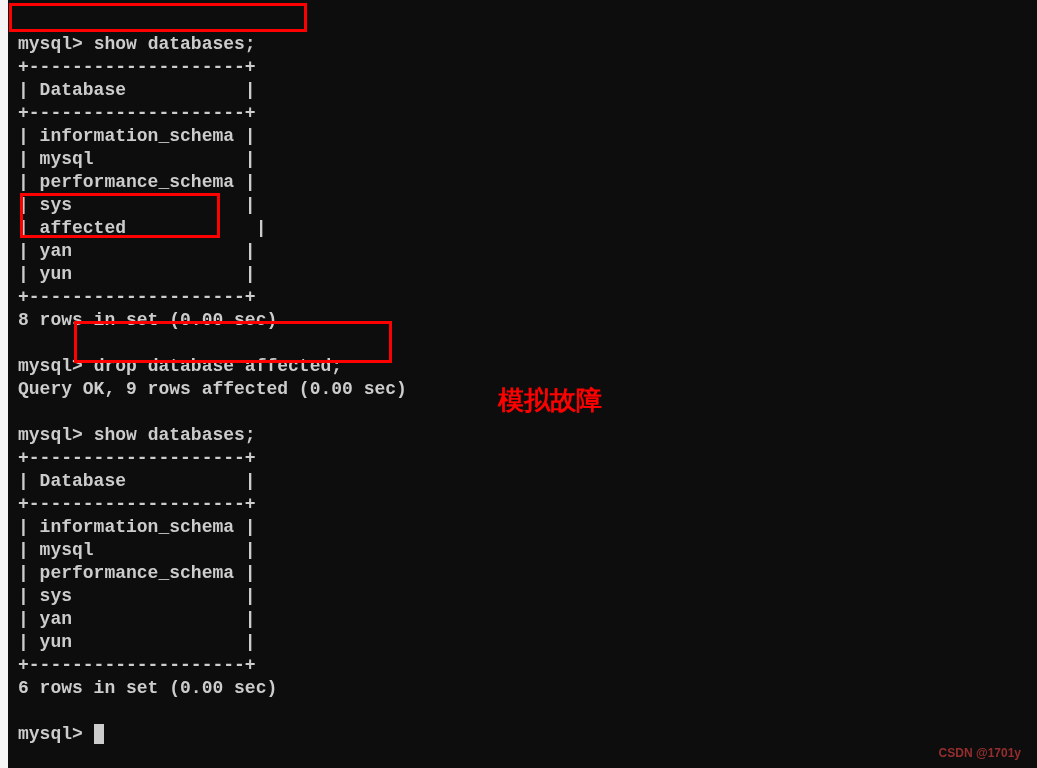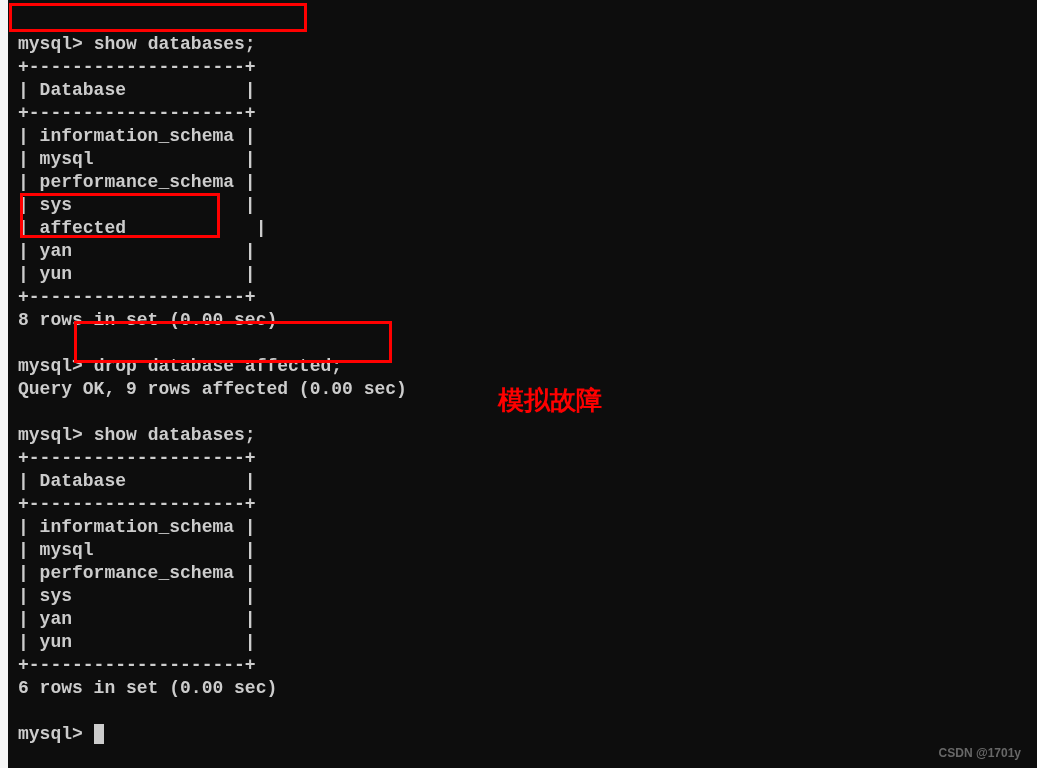--- a/index.html
+++ b/index.html
@@ -72,21 +72,21 @@
       display: inline-block;
       width: 10px;
       height: 20px;
       background: #cccccc;
       vertical-align: text-bottom;
     }
     .watermark {
       position: absolute;
       bottom: 8px;
       right: 16px;
-      color: #a3a3a3;
+      color: #ef4444;
       font-size: 12px;
       font-family: Arial, sans-serif;
       opacity: 0.6;
     }
   </style>
 </head>
 <body>
 
 <div class="left-border"></div>
 

